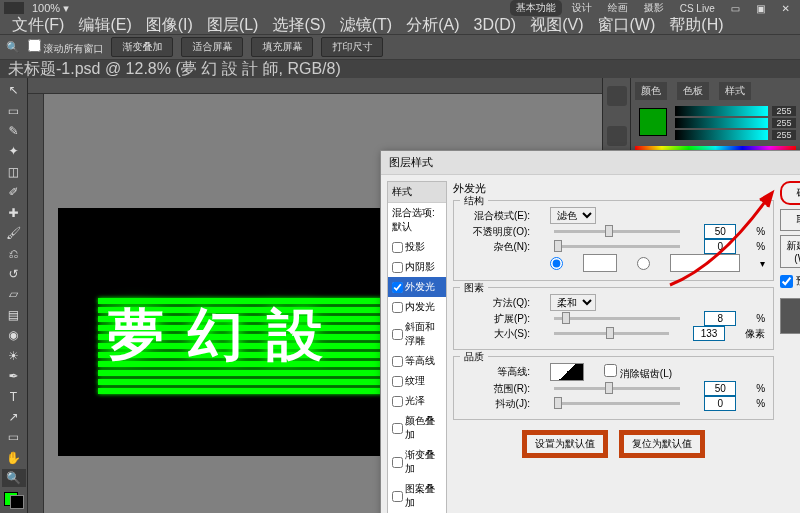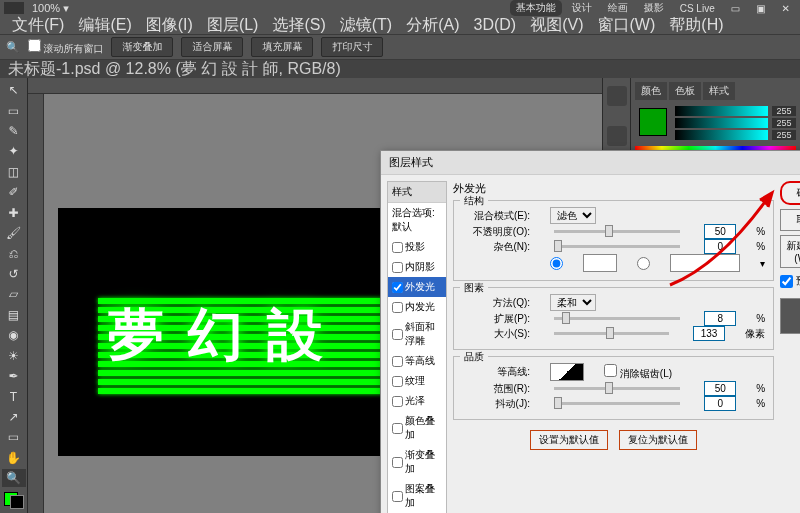--- a/index.html
+++ b/index.html
@@ -25,21 +25,21 @@
 .canvas-area { flex: 1; background: #808080; position: relative; overflow: hidden; }
 .canvas-area .ruler-h { height: 16px; background: #535353; border-bottom: 1px solid #333; font-size: 8px; color: #aaa; padding-left: 16px; }
 .canvas-area .ruler-v { width: 16px; background: #535353; border-right: 1px solid #333; position: absolute; left: 0; top: 16px; bottom: 0; }
 .canvas-area .doc { position: absolute; left: 30px; top: 130px; width: 370px; height: 248px; background: #000; }
 .canvas-area .doc .lines { position: absolute; top: 90px; left: 40px; right: 0; height: 110px; }
 .canvas-area .doc .lines .ln { height: 6px; background: #00ff00; margin-bottom: 3px; box-shadow: 0 0 4px #00ff00; }
 .canvas-area .doc .big { position: absolute; top: 90px; left: 50px; font-size: 56px; font-weight: bold; font-family: "SimHei", sans-serif; color: #fff; text-shadow: 0 0 10px #00ff00, 0 0 18px #00ff00; letter-spacing: 4px; }
 .canvas-area .doc .small { position: absolute; top: 168px; left: 130px; font-size: 20px; font-weight: bold; color: #fff; text-shadow: 0 0 6px #00ff00; letter-spacing: 2px; }
 .panels { width: 170px; background: #535353; border-left: 1px solid #2a2a2a; display: flex; flex-direction: column; }
 .panels .panel { border-bottom: 1px solid #3a3a3a; padding: 4px; }
-.panels .tabs { display: flex; gap: 2px; font-size: 10px; margin-bottom: 4px; }
+.panels .tabs { display: flex; gap: 10px; font-size: 10px; margin-bottom: 4px; }
 .panels .tabs span { padding: 2px 6px; background: #424242; }
 .panels .color-sliders .row { display: flex; align-items: center; gap: 4px; margin: 2px 0; }
 .panels .color-sliders .bar { flex: 1; height: 10px; background: linear-gradient(to right, #000, #0ff); }
 .panels .color-sliders .val { width: 24px; background: #333; font-size: 9px; text-align: center; }
 .panels .spectrum { height: 18px; background: linear-gradient(to right, red, yellow, lime, cyan, blue, magenta, red); margin-top: 4px; }
 .panels .swatch-big { width: 28px; height: 28px; background: #00a000; border: 1px solid #000; margin: 4px; }
 .layers { flex: 1; overflow: hidden; }
 .layers .lrow { display: flex; align-items: center; padding: 3px 4px; border-bottom: 1px solid #424242; gap: 4px; font-size: 10px; }
 .layers .thumb { width: 28px; height: 22px; background: #ccc; border: 1px solid #666; font-size: 8px; }
 .layers .eye { width: 12px; font-size: 10px; }
@@ -64,21 +64,21 @@
 .dialog .row .slider { flex: 1; height: 3px; background: #bbb; position: relative; margin: 0 4px; }
 .dialog .row .slider .knob { width: 8px; height: 12px; background: #ddd; border: 1px solid #888; position: absolute; top: -5px; left: 40%; }
 .dialog .row .numbox { width: 32px; text-align: center; border: 1px solid #0369a1; font-size: 10px; padding: 1px; }
 .dialog .colorwell { width: 34px; height: 18px; background: #fff; border: 1px solid #888; display: inline-block; }
 .dialog .buttons { width: 82px; display: flex; flex-direction: column; gap: 4px; }
 .dialog .buttons button { font-size: 10px; padding: 3px 2px; border: 1px solid #888; background: #f0f0f0; cursor: pointer; }
 .dialog .buttons .ok { border: 2px solid #d00; border-radius: 10px; }
 .dialog .buttons .preview-row { display: flex; align-items: center; gap: 3px; font-size: 10px; margin-top: 2px; }
 .dialog .buttons .preview-thumb { width: 36px; height: 36px; background: #555; border: 1px solid #888; margin-top: 6px; }
 .dialog .footer { text-align: center; padding: 4px; }
-.dialog .footer button { font-size: 10px; padding: 2px 8px; margin: 0 4px; border: 1px solid #c2410c; background: #f0f0f0; }
+.dialog .footer button { font-size: 10px; padding: 2px 8px; margin: 0 4px; border: 5px solid #c2410c; background: #f0f0f0; }
 .red-arrow { position: absolute; pointer-events: none; stroke: #d00; stroke-width: 3; fill: none; }
 </style>
 </head>
 <body>
 
 <div class="top-bar">
   <div class="logo"></div>
   <span>100% ▾</span>
   <div class="right">
     <span class="active">基本功能</span>

